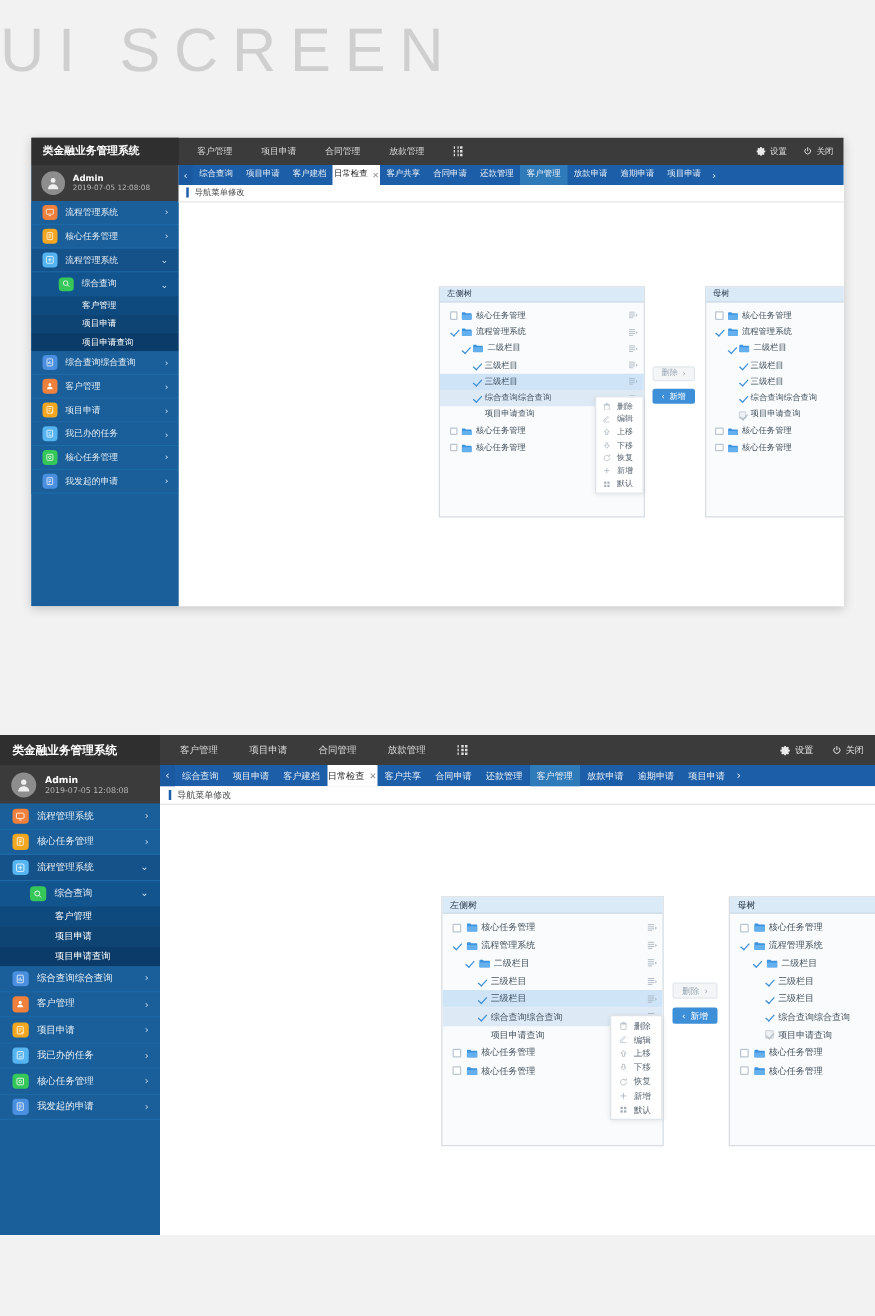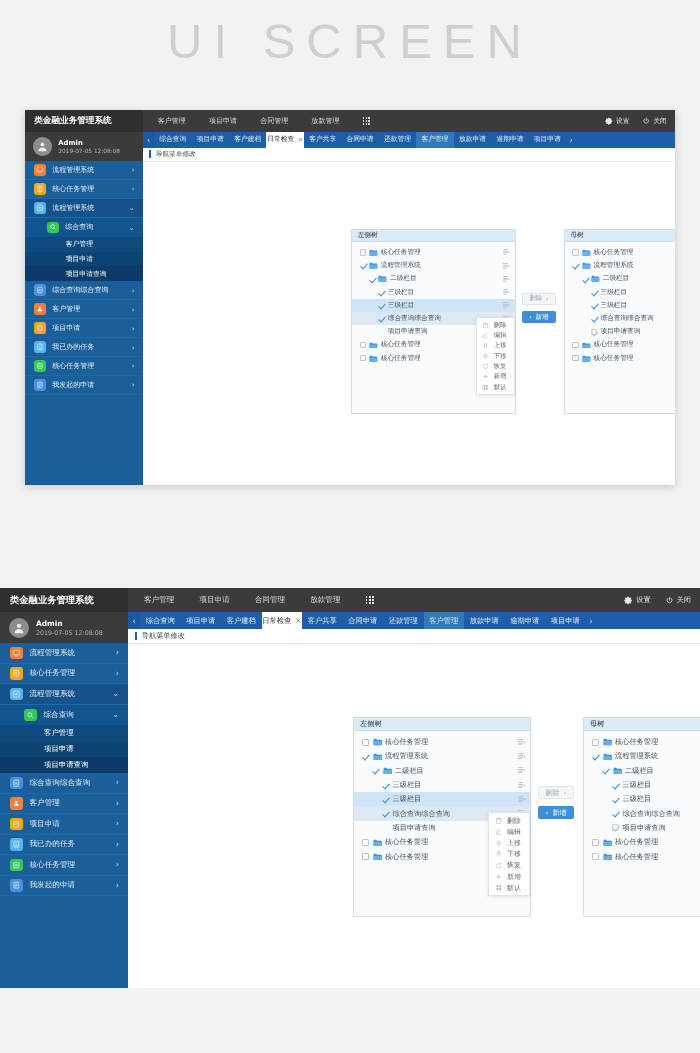--- a/index.html
+++ b/index.html
@@ -7,21 +7,21 @@
     width: 700px; height: 1053px;
     background: #f2f2f2;
     font-family: "DejaVu Sans", "Liberation Sans", sans-serif;
     overflow: hidden;
   }
   .page { position: relative; width: 700px; height: 1053px; background: #f2f2f2; }
 
   
   .banner {
     position: absolute; top: 0; left: 0; width: 700px; height: 82px;
-    display: flex; align-items: center; justify-content: center;
+    display: flex; align-items: center; 
     background: #f2f2f2;
   }
   .banner-text {
     font-size: 49px; letter-spacing: 11px; color: #cfcfcf;
     font-weight: 400; font-family: "Liberation Sans", sans-serif;
   }
 
   
   .app { position: absolute; background: #fff; overflow: hidden; }
   .app.small { left: 25px; top: 110px; width: 650px; height: 375px;

